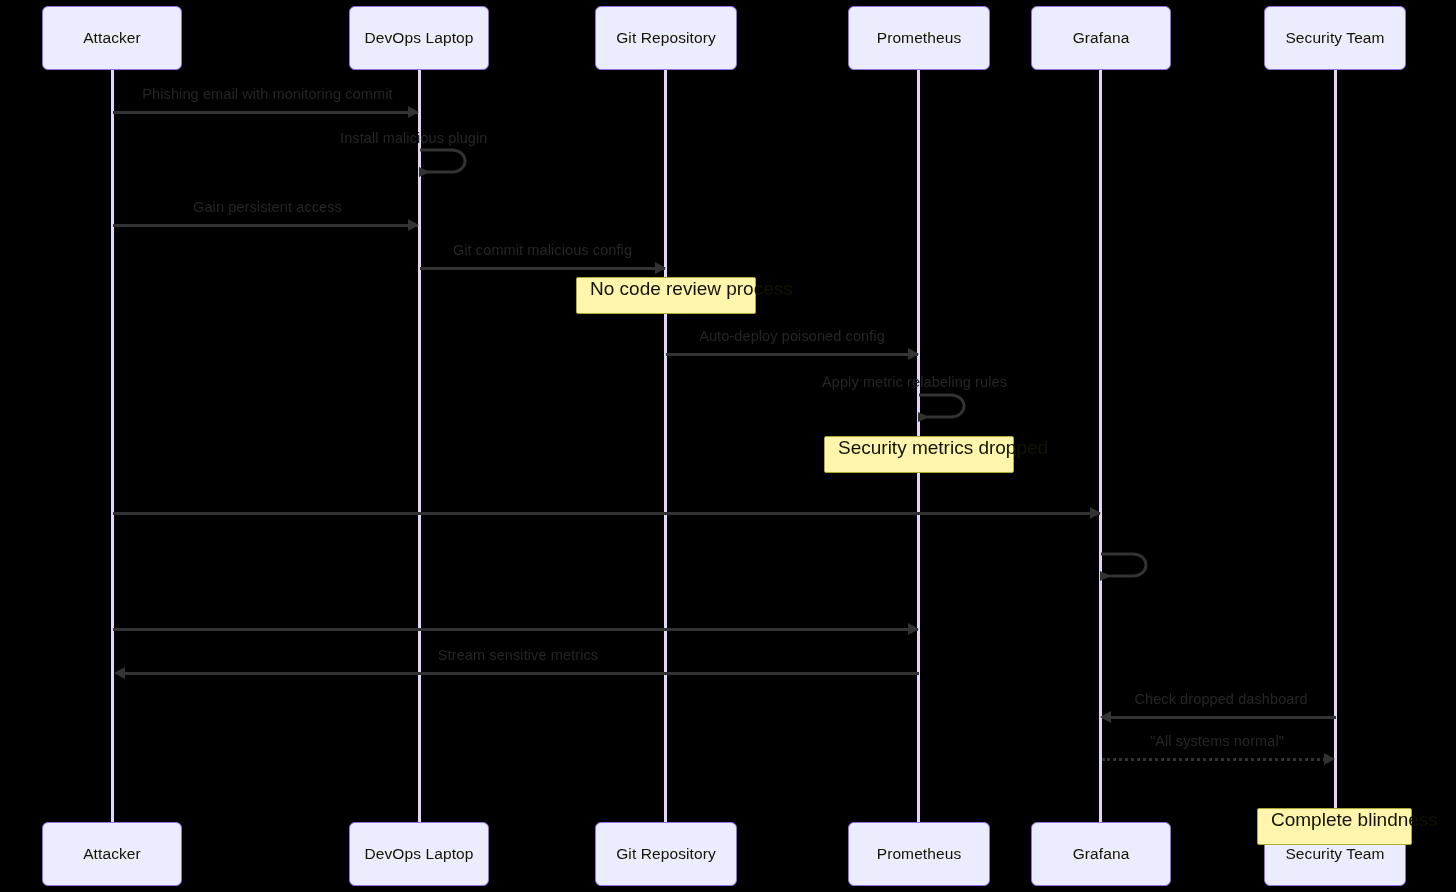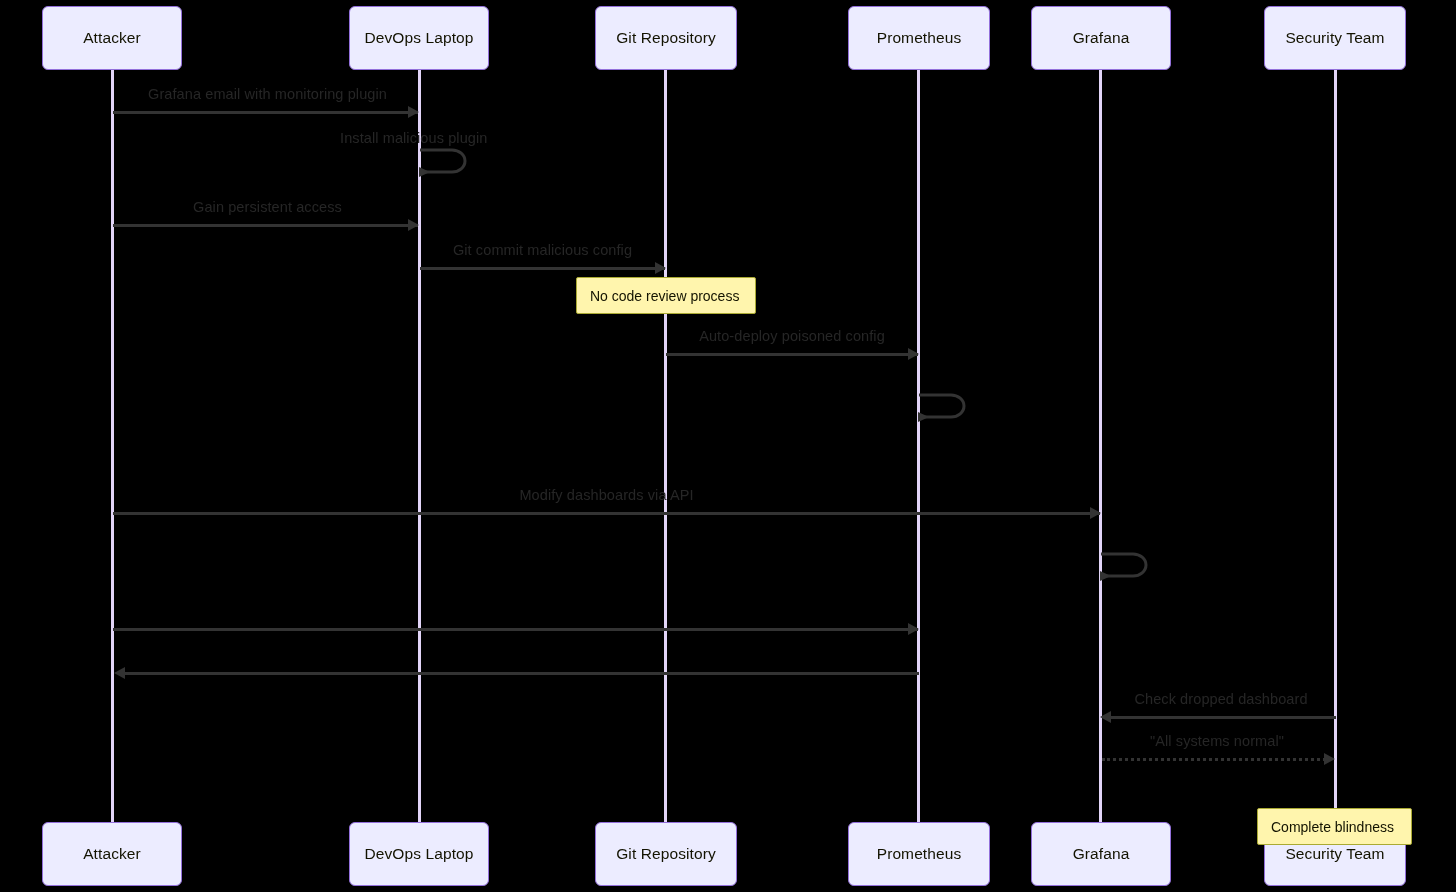--- a/index.html
+++ b/index.html
@@ -79,23 +79,23 @@
   }
 
   
   .note {
     position: absolute;
     box-sizing: border-box;
     background: #FFF5AD;
     border: 1.6px solid #AAAA33;
     border-radius: 2px;
     display: flex;
-    align-items: center;
+    align-items: flex-start;
     padding: 0 13px;
-    font-size: 14px;
+    font-size: 19px;
     color: #131300;
     white-space: nowrap;
   }
 </style>
 </head>
 <body>
 
 <div id="canvas">
 
   <div class="lifeline" style="left:111px; top:70px; height:752px;"></div>
@@ -138,21 +138,21 @@
   </div>
   <div class="actor-box" style="left:1031px; top:822px; width:140px; height:64px;">
     <span>Grafana</span>
   </div>
   <div class="actor-box" style="left:1264px; top:822px; width:142px; height:64px;">
     <span>Security Team</span>
   </div>
 
   <div class="msg" style="left:113px; top:111px; width:305px;"></div>
   <div class="arrowhead right" style="left:408px; top:106px;"></div>
-  <div class="msg-label" style="left:115px; top:86px; width:305px;">Grafana email with monitoring plugin</div>
+  <div class="msg-label" style="left:115px; top:86px; width:305px;">Phishing email with monitoring commit</div>
 
   <svg class="selfloop" style="left:418px; top:146px;" width="60" height="32" viewBox="0 0 60 32">
     <path d="M2,4 L34,4 A13,11 0 0 1 34,26 L4,26" fill="none" stroke="#333333" stroke-width="3"></path>
     <polygon points="12,26 1,31 1,21" fill="#333333"></polygon>
   </svg>
   <div class="msg-label" style="left:340px; top:130px; width:315px; text-align:left;">Install malicious plugin</div>
 
   <div class="msg" style="left:113px; top:224px; width:305px;"></div>
   <div class="arrowhead right" style="left:408px; top:219px;"></div>
   <div class="msg-label" style="left:115px; top:199px; width:305px;">Gain persistent access</div>
@@ -166,36 +166,40 @@
   </div>
 
   <div class="msg" style="left:666px; top:353px; width:252px;"></div>
   <div class="arrowhead right" style="left:908px; top:348px;"></div>
   <div class="msg-label" style="left:666px; top:328px; width:252px;">Auto-deploy poisoned config</div>
 
   <svg class="selfloop" style="left:917px; top:391px;" width="60" height="32" viewBox="0 0 60 32">
     <path d="M2,4 L34,4 A13,11 0 0 1 34,26 L4,26" fill="none" stroke="#333333" stroke-width="3"></path>
     <polygon points="12,26 1,31 1,21" fill="#333333"></polygon>
   </svg>
-
+  <div class="msg-label" style="left:822px; top:374px; width:390px; text-align:left;">Apply metric relabeling rules</div>
+
+  <div class="note" style="left:824px; top:436px; width:190px; height:37px;">
+    <span>Security metrics dropped</span>
+  </div>
 
   <div class="msg" style="left:113px; top:512px; width:987px;"></div>
   <div class="arrowhead right" style="left:1090px; top:507px;"></div>
-  <div class="msg-label" style="left:113px; top:487px; width:987px;">Modify dashboards via API</div>
 
   <svg class="selfloop" style="left:1099px; top:550px;" width="60" height="32" viewBox="0 0 60 32">
     <path d="M2,4 L34,4 A13,11 0 0 1 34,26 L4,26" fill="none" stroke="#333333" stroke-width="3"></path>
     <polygon points="12,26 1,31 1,21" fill="#333333"></polygon>
   </svg>
 
   <div class="msg" style="left:113px; top:628px; width:805px;"></div>
   <div class="arrowhead right" style="left:908px; top:623px;"></div>
 
   <div class="msg" style="left:124px; top:672px; width:795px;"></div>
   <div class="arrowhead left" style="left:114px; top:667px;"></div>
+  <div class="msg-label" style="left:118px; top:647px; width:800px;">Stream sensitive metrics</div>
 
   <div class="msg" style="left:1110px; top:716px; width:226px;"></div>
   <div class="arrowhead left" style="left:1100px; top:711px;"></div>
   <div class="msg-label" style="left:1106px; top:691px; width:230px;">Check dropped dashboard</div>
 
   <div class="msg dotted" style="left:1102px; top:758px; width:224px;"></div>
   <div class="arrowhead right" style="left:1324px; top:753px;"></div>
   <div class="msg-label" style="left:1102px; top:733px; width:230px;">"All systems normal"</div>
 
   <div class="note" style="left:1257px; top:808px; width:155px; height:37px;">

